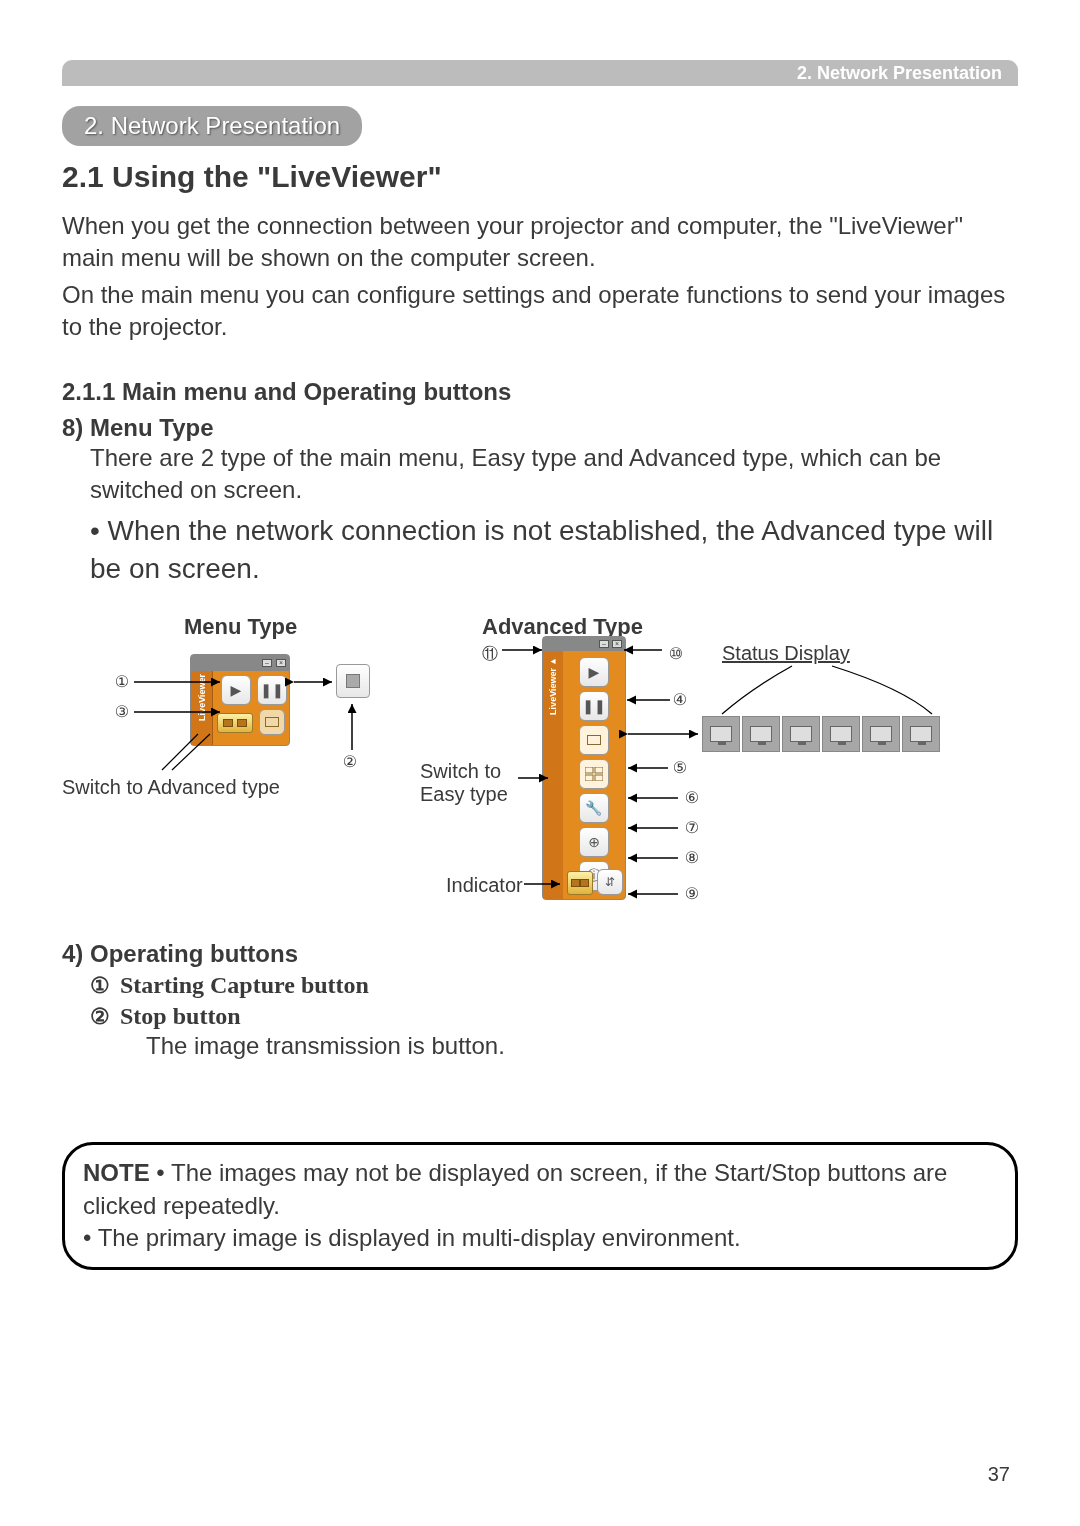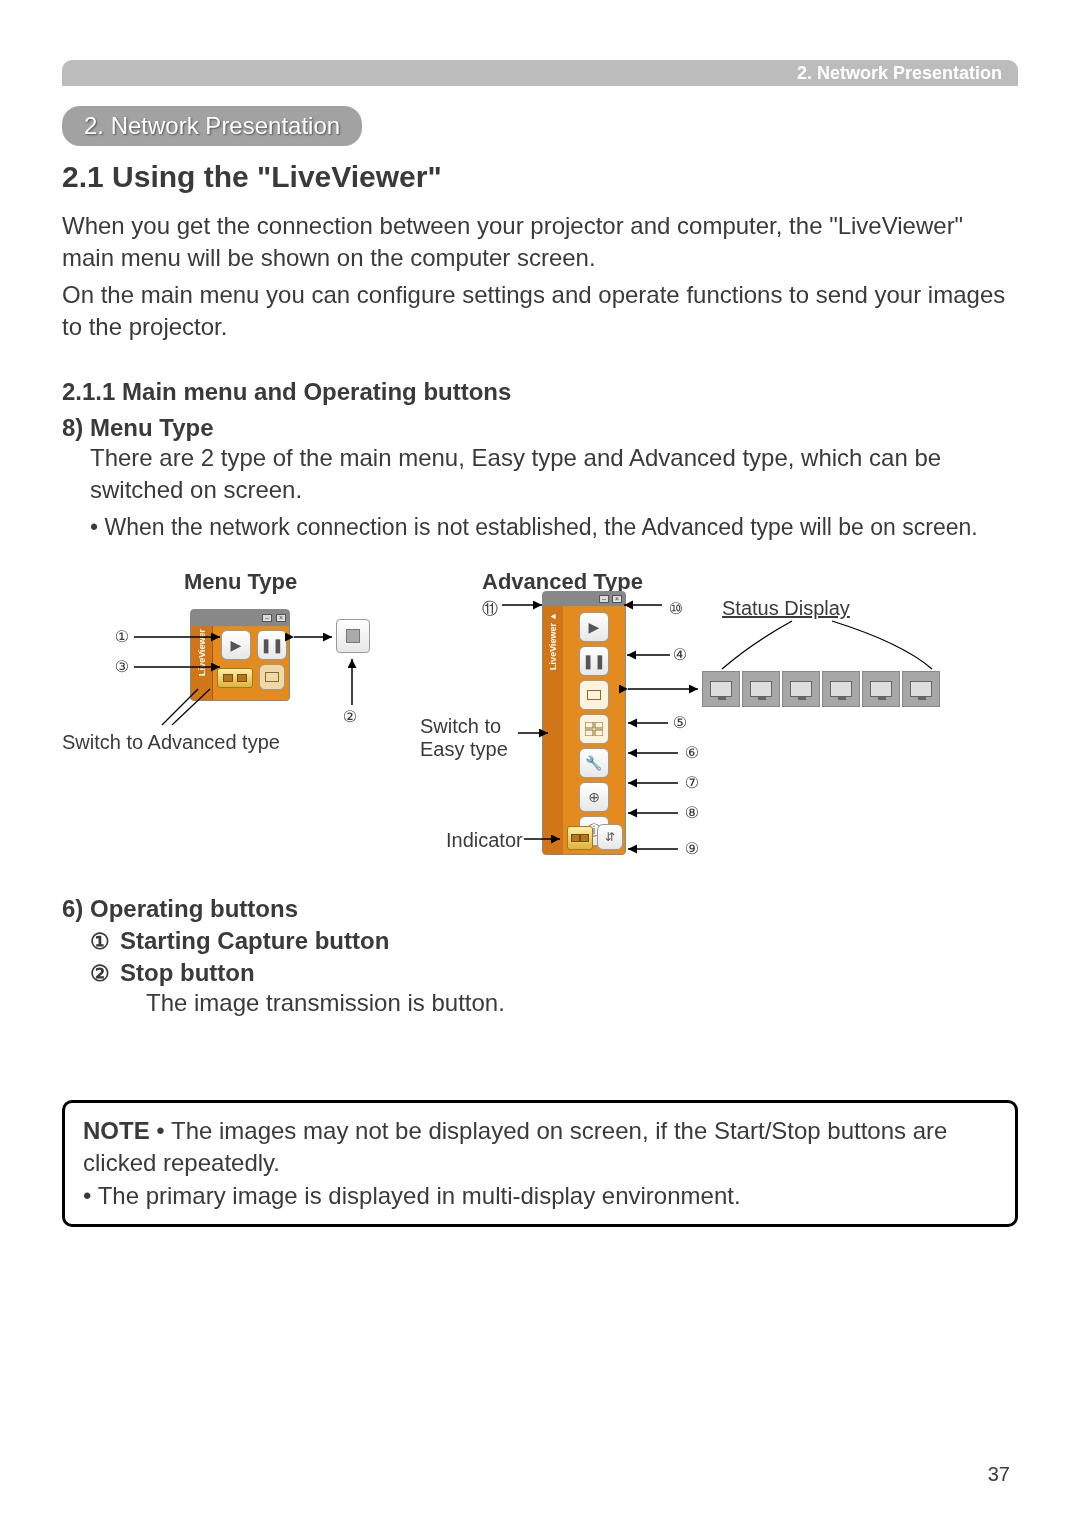--- a/index.html
+++ b/index.html
@@ -53,21 +53,21 @@
   .gap { height: 30px; }
   h3.sub {
     font-size: 24px;
     font-weight: 900;
     font-family: Arial Black, Arial, sans-serif;
     color: #3a3a3a;
     margin-bottom: 8px;
   }
   .b { font-weight: bold; font-size: 24px; }
   .indent1 { margin-left: 28px; }
-  .bullet { font-size: 23px; line-height: 1.35; margin-left: 28px; }
+  .bullet { font-size: 28px; line-height: 1.35; margin-left: 28px; }
   .diagram-area {
     position: relative;
     height: 320px;
     margin-top: 20px;
   }
   .type-label {
     font-weight: bold;
     font-size: 22px;
     position: absolute;
   }
@@ -196,26 +196,26 @@
     position:absolute;
     font-size:20px;
     color:#3a3a3a;
   }
   svg.overlay {
     position:absolute;
     left:0; top:0;
     pointer-events:none;
   }
   .op-list { margin-top: 4px; }
-  .op-item-head { font-weight:bold; font-size:24px; }
+  .op-item-head { font-weight:bold; font-size:24px;font-family:Liberation Serif, serif; }
   .op-desc { font-size:24px; line-height:1.35; margin-left:56px; }
   .circled { font-size:22px; margin-right:4px; display:inline-block; width:26px;}
   .note-box {
     border: 3px solid #000;
-    border-radius: 10px;
+    border-radius: 31px;
     padding: 12px 18px;
     margin-top: 80px;
   }
   .note-box p { font-size:24px; line-height:1.35; }
   .note-title { font-weight:900; font-family: Arial Black,Arial,sans-serif; }
   .page-num {
     position:absolute;
     bottom:40px; right:70px;
     font-size:20px;
   }
@@ -395,21 +395,21 @@
     <line x1="456" y1="170" x2="486" y2="170" stroke="#000" stroke-width="1.5" marker-end="url(#ah)"></line>
 
     <line x1="462" y1="276" x2="498" y2="276" stroke="#000" stroke-width="1.5" marker-end="url(#ah)"></line>
 
     <path d="M 730 58 Q 690 80 660 106" stroke="#000" stroke-width="1.3" fill="none"></path>
     <path d="M 770 58 Q 840 80 870 106" stroke="#000" stroke-width="1.3" fill="none"></path>
   </svg>
 </div>
 
 
-<p class="b" style="margin-top:12px;">6) Operating buttons</p>
+<p class="b" style="margin-top:12px;">4) Operating buttons</p>
 
 <div class="op-list indent1">
   <p class="op-item-head">
     <span class="circled">①</span><span>Starting Capture button</span>
   </p>
 
   <p class="op-item-head" style="margin-top:4px;">
     <span class="circled">②</span><span>Stop button</span>
   </p>
   <p class="op-desc">The image transmission is button.</p>

